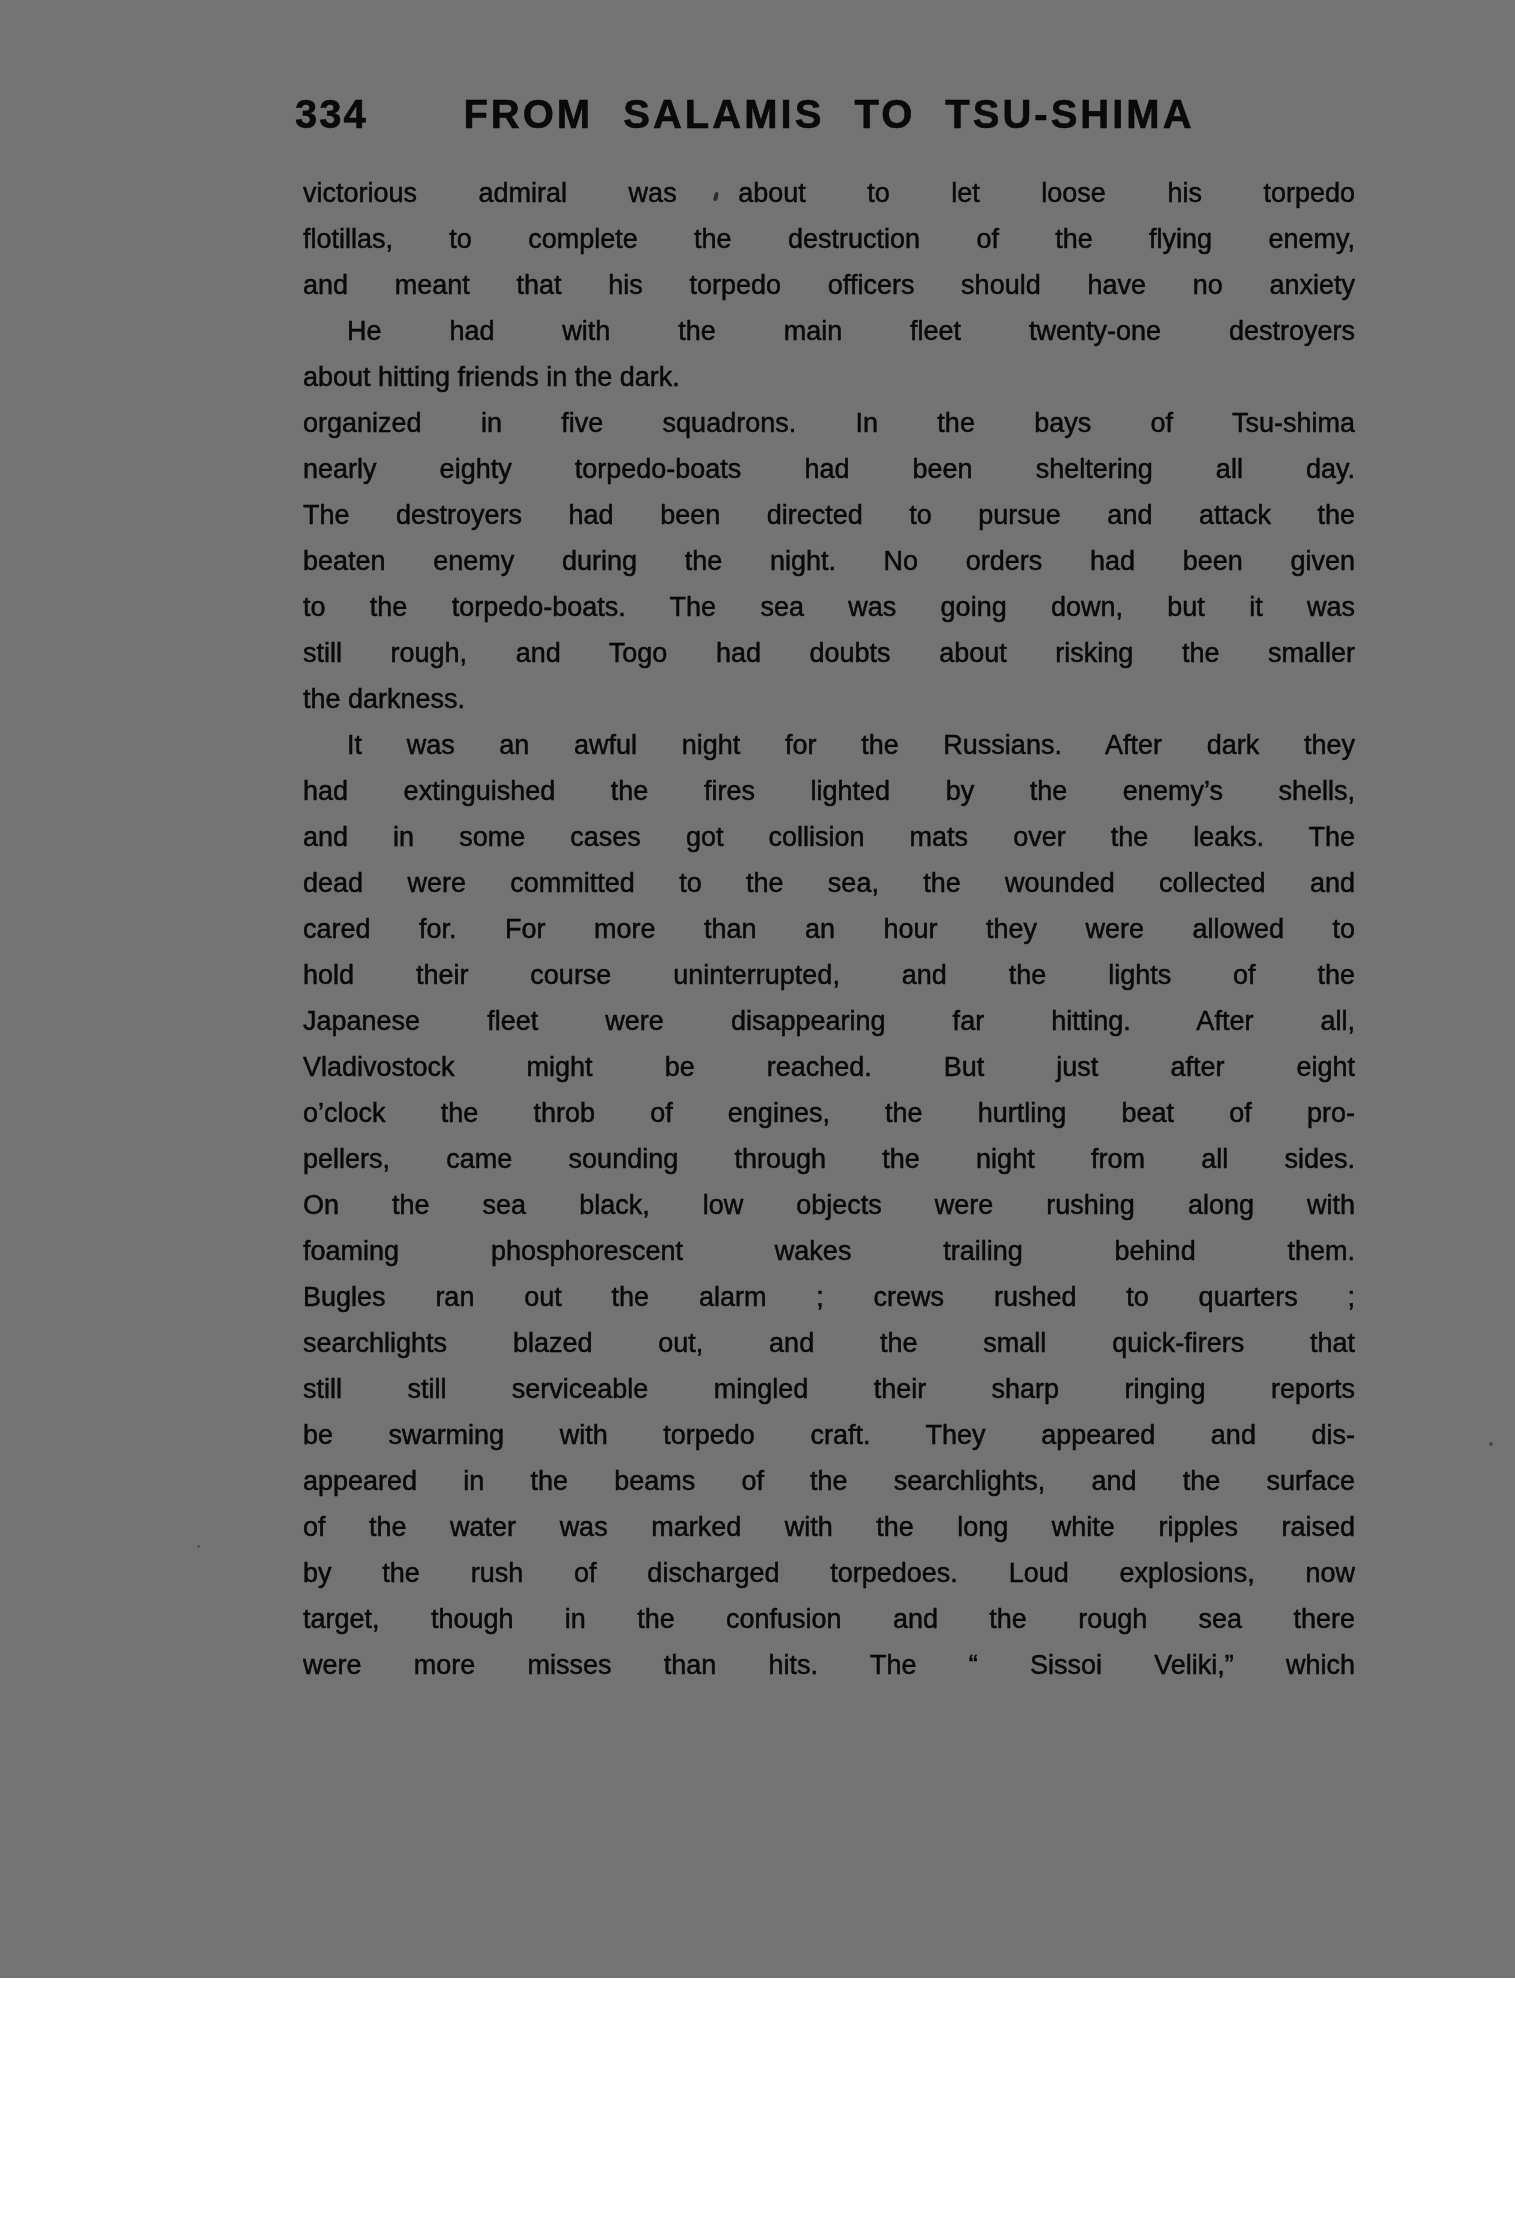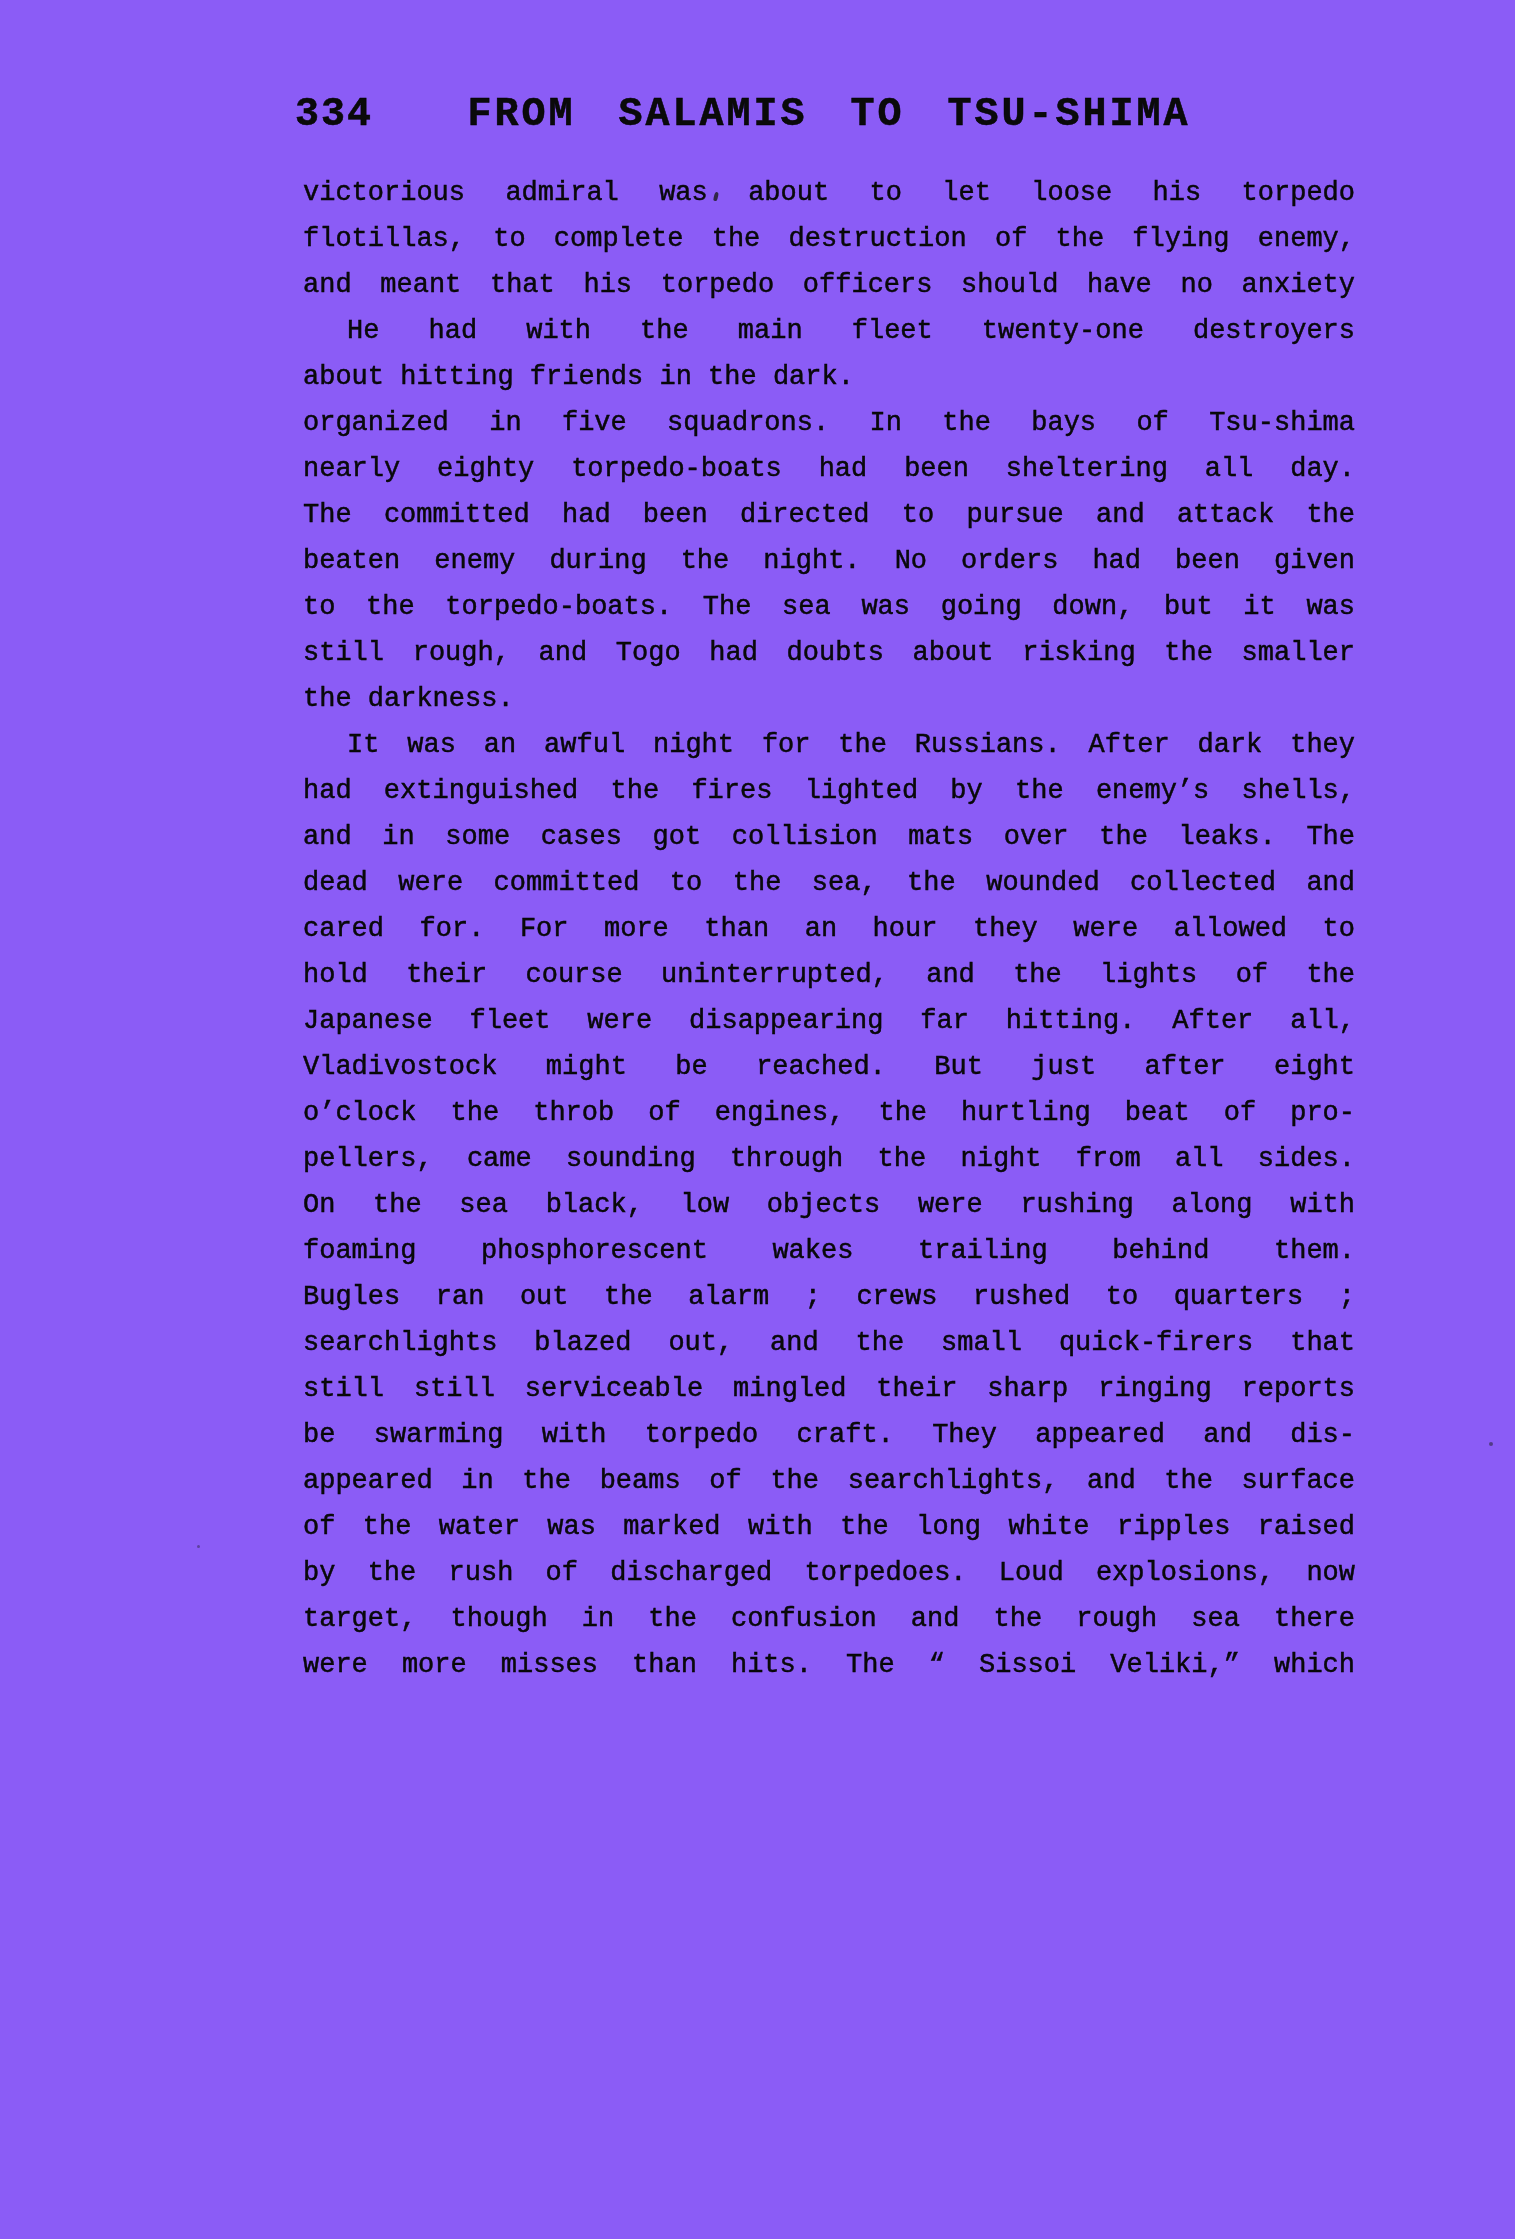--- a/index.html
+++ b/index.html
@@ -3,24 +3,24 @@
 <meta charset="utf-8">
 <style>
   html, body {
     margin: 0;
     padding: 0;
     background: #ffffff;
   }
   .page {
     position: relative;
     width: 1515px;
-    height: 2239px;
-    background: #8b5cf6;
+    height: 1978px;
+    background: #737373;
     overflow: hidden;
-    font-family: Liberation Mono, monospace;
+    font-family: Liberation Sans, sans-serif;
     color: #0a0a0a;
   }
   .header {
     position: absolute;
     left: 303px;
     top: 92px;
     width: 1052px;
     height: 52px;
   }
   .pagenum {
@@ -88,21 +88,21 @@
   <div class="content">
 
     <div class="ln">victorious admiral was about to let loose his torpedo</div>
     <div class="ln">flotillas, to complete the destruction of the flying enemy,</div>
     <div class="ln">and meant that his torpedo officers should have no anxiety</div>
     <div class="ln ind">He had with the main fleet twenty-one destroyers</div>
 
     <div class="ln end">about hitting friends in the dark.</div>
     <div class="ln">organized in five squadrons.  In the bays of Tsu-shima</div>
     <div class="ln">nearly eighty torpedo-boats had been sheltering all day.</div>
-    <div class="ln">The committed had been directed to pursue and attack the</div>
+    <div class="ln">The destroyers had been directed to pursue and attack the</div>
     <div class="ln">beaten enemy during the night.  No orders had been given</div>
     <div class="ln">to the torpedo-boats.  The sea was going down, but it was</div>
     <div class="ln">still rough, and Togo had doubts about risking the smaller</div>
     <div class="ln end">the darkness.</div>
 
     <div class="ln ind">It was an awful night for the Russians.  After dark they</div>
     <div class="ln">had extinguished the fires lighted by the enemy’s shells,</div>
     <div class="ln">and in some cases got collision mats over the leaks.  The</div>
     <div class="ln">dead were committed to the sea, the wounded collected and</div>
     <div class="ln">cared for.  For more than an hour they were allowed to</div>

